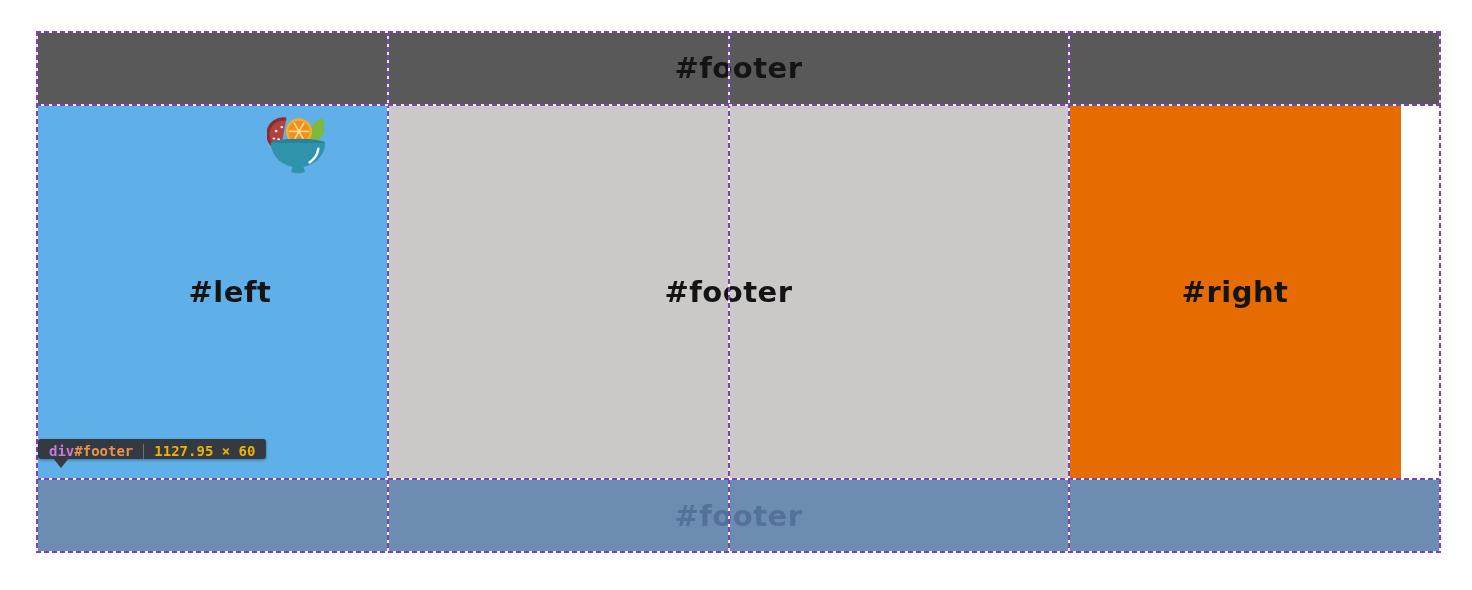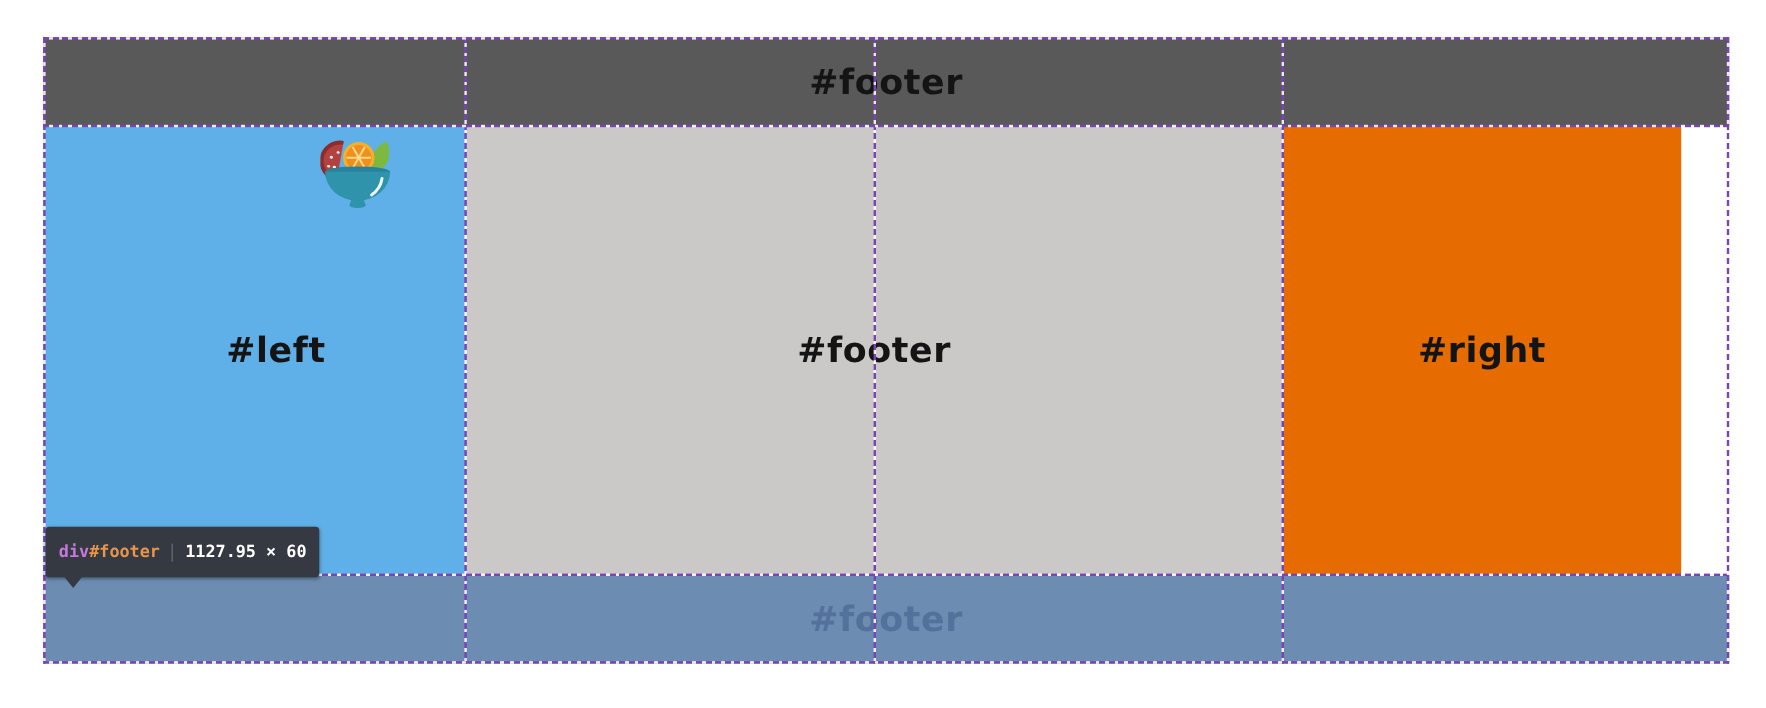--- a/index.html
+++ b/index.html
@@ -28,28 +28,28 @@
          background:repeating-linear-gradient(to bottom, #7b42ba 0 5px, rgba(255,255,255,0.88) 5px 8px); }
   .glh { left:0; right:0; height:2px;
          background:repeating-linear-gradient(to right, #7b42ba 0 5px, rgba(255,255,255,0.88) 5px 8px); }
   .glv-1 { left:351px; } .glv-2 { left:692px; } .glv-3 { left:1032px; }
   .glh-1 { top:73px; }   .glh-2 { top:447px; }
   .edge-t { top:0; }     .edge-b { bottom:0; }
   .edge-l { left:0; }    .edge-r { right:0; }
 
   
   .tooltip { position:absolute; left:38px; top:439px; z-index:10;
-             display:inline-flex; align-items:center; height:42px; padding:0 11px;
+             display:inline-flex; align-items:flex-end; height:20px; padding:0 11px;
              background:#353a42; border-radius:3px;
              font-family:"DejaVu Sans Mono", monospace; font-size:14px; font-weight:bold;
              box-shadow:0 1px 3px rgba(0,0,0,0.35); white-space:nowrap; }
   .tt-tag { color:#c778dd; }
   .tt-id  { color:#e8944a; }
   .tt-sep { width:1px; height:15px; background:#6a7078; margin:0 10px; }
-  .tt-dims { color:#ffffff; }
+  .tt-dims { color:#eab308; }
   .tt-arrow { position:absolute; left:15px; bottom:-9px; width:0; height:0;
               border-left:8px solid transparent; border-right:8px solid transparent;
               border-top:10px solid #353a42; }
 </style>
 </head>
 <body>
 
 <div class="stage">
 
   <div class="grid">

